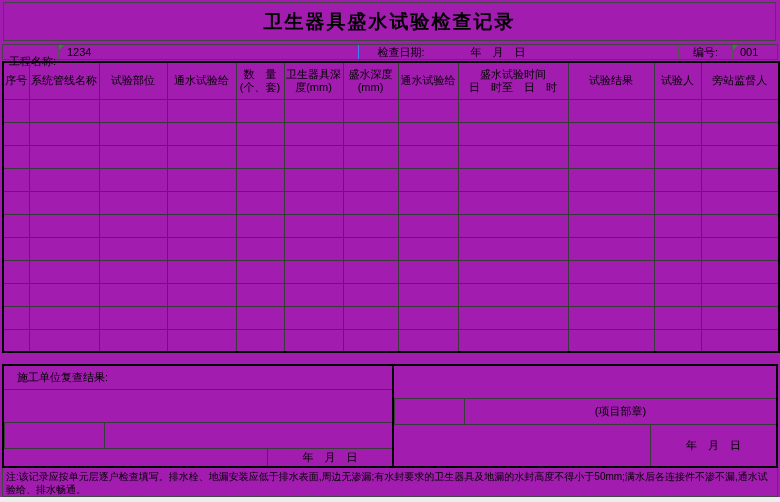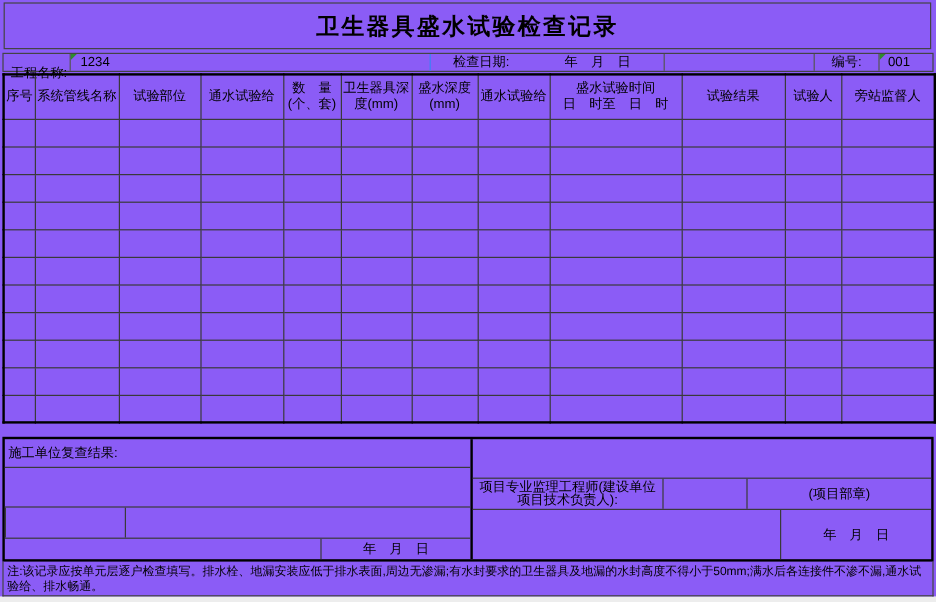--- a/index.html
+++ b/index.html
@@ -6,21 +6,21 @@
   html, body {
     width: 780px; height: 502px;
     background: #ededed;
     font-family: "Liberation Sans", sans-serif;
     color: #000;
     overflow: hidden;
   }
   .page {
     position: absolute; left: 0; top: 0;
     width: 780px; height: 497px;
-    background: #8b5cf6;
+    background: #a21caf;
   }
   
   .title-box {
     position: absolute; left: 3px; top: 2px;
     width: 773px; height: 39px;
     border: 1px solid #444;
     display: flex; align-items: center; justify-content: center;
     font-size: 19px; font-weight: bold; letter-spacing: 2px;
   }
   
@@ -67,21 +67,21 @@
     position: absolute; left: 2px; top: 364px;
     width: 776px; height: 104px;
     border: 2px solid #000;
     display: flex; font-size: 11px;
   }
   .f-half { display: flex; flex-direction: column; }
   .f-left  { width: 390px; border-right: 2px solid #000; }
   .f-right { flex: 1; }
   .f-label {
     height: 24px; border-bottom: 1px solid #3a3a3a;
-    display: flex; align-items: center; padding-left: 3px;
+    display: flex; align-items: center; padding-left: 13px;
   }
   .f-blank { height: 33px; border-bottom: 1px solid #3a3a3a; }
   .f-sign  { height: 26px; border-bottom: 1px solid #3a3a3a; display: flex; align-items: stretch; }
   .f-date  { flex: 1; display: flex; align-items: stretch; }
   .f-cell  { display: flex; align-items: center; justify-content: center; text-align: center; }
   .bl { border-left: 1px solid #3a3a3a; }
   .w163{width:163px}.w100{width:100px}.w263{width:263px}
   .w158{width:158px; line-height: 11px; padding: 1px 2px;}
   .w70{width:70px}.w256{width:256px}
   .f-rest { flex: 1; }
@@ -319,21 +319,20 @@
         <div class="f-cell f-rest bl"></div>
       </div>
       <div class="f-date">
         <div class="f-cell w263"></div>
         <div class="f-cell f-rest bl">年　月　日</div>
       </div>
     </div>
     <div class="f-half f-right">
       <div class="f-blank"></div>
       <div class="f-sign">
-        <div class="f-cell w158">项目专业监理工程师(建设单位项目技术负责人):</div>
         <div class="f-cell w70 bl"></div>
         <div class="f-cell f-rest bl">(项目部章)</div>
       </div>
       <div class="f-date">
         <div class="f-cell w256"></div>
         <div class="f-cell f-rest bl">年　月　日</div>
       </div>
     </div>
   </div>
 

